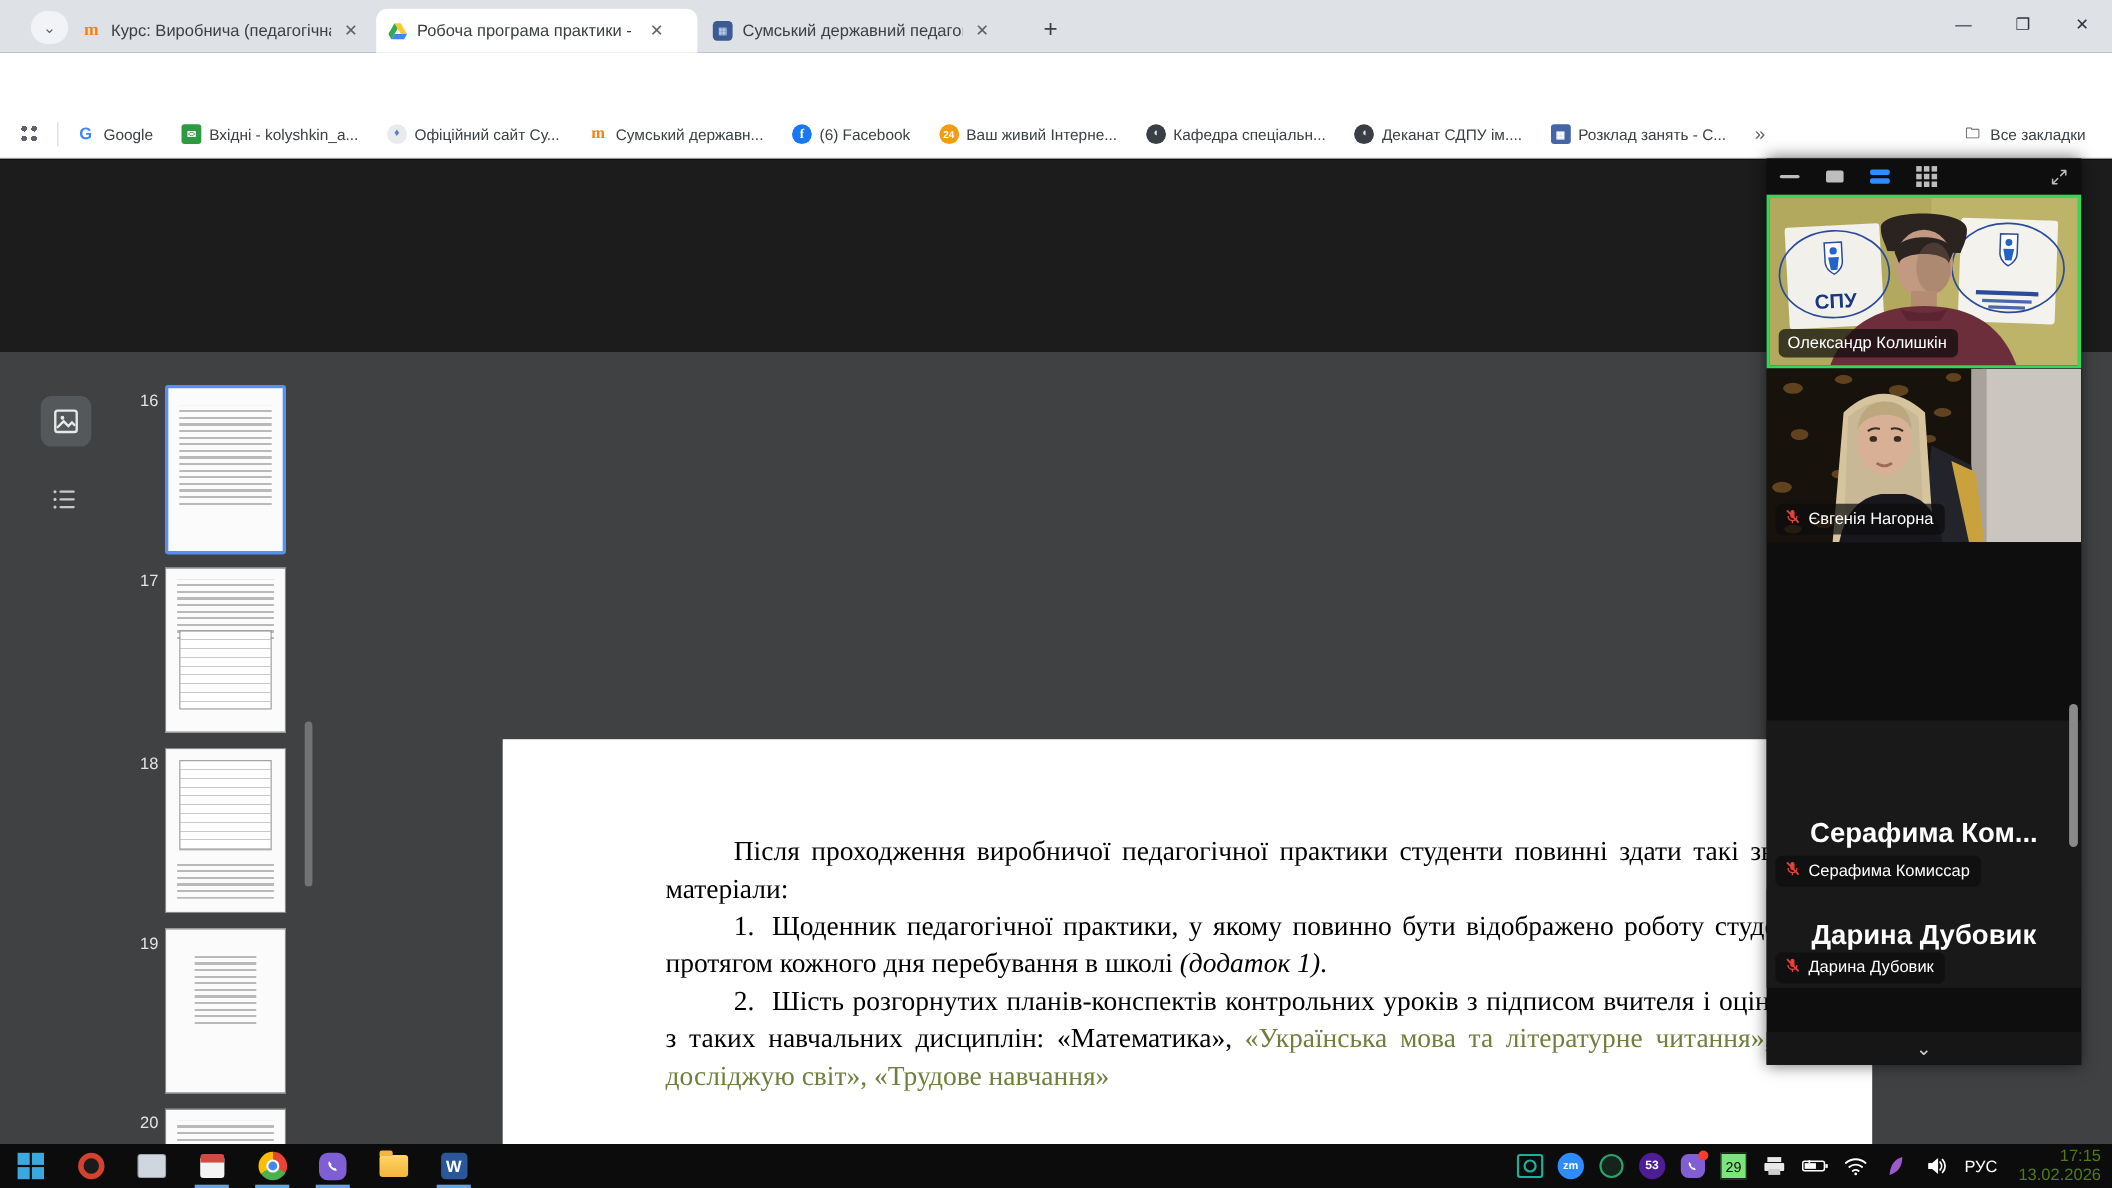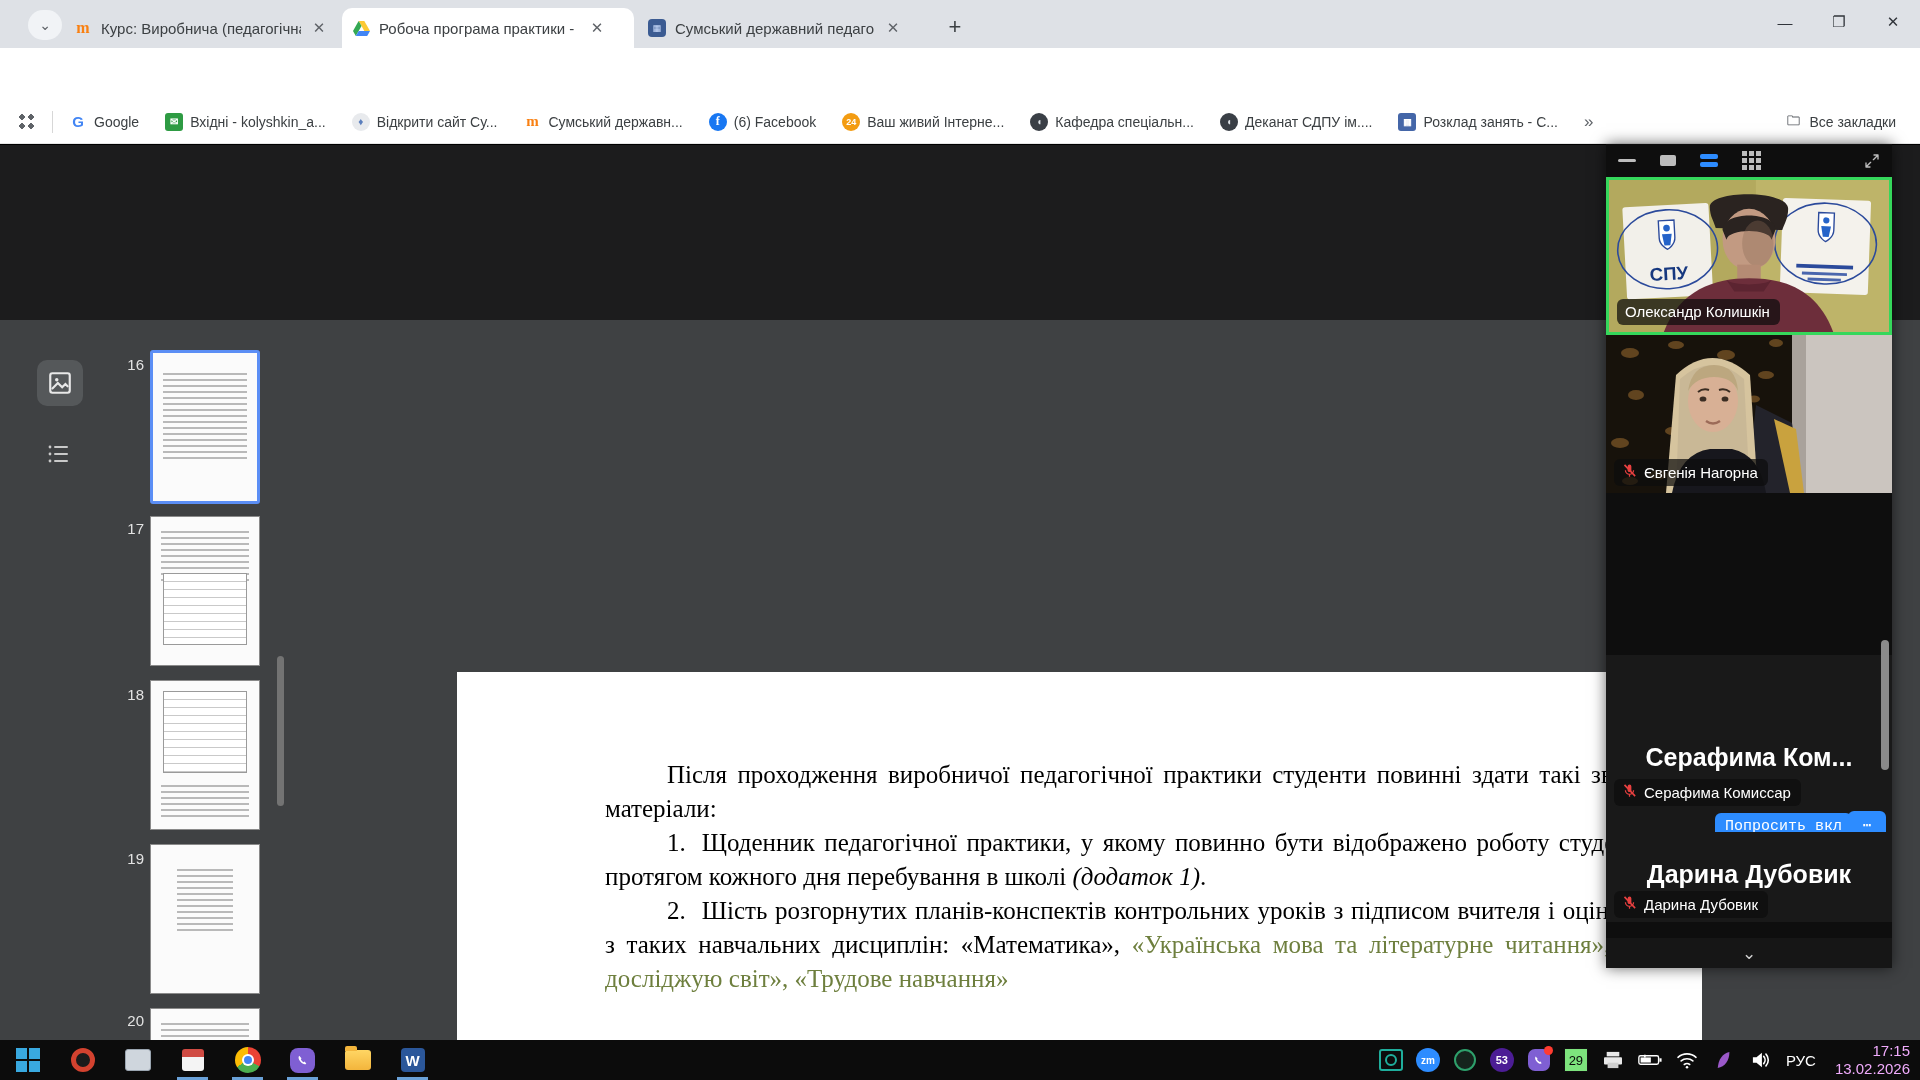--- a/index.html
+++ b/index.html
@@ -91,21 +91,21 @@
   .zpbtn{background:#2d8cff;color:#fff;font-size:15px;border-radius:6px;padding:5px 10px;font-family:Liberation Mono, monospace;}
   #zpchevron{position:absolute;left:0;bottom:0;width:100%;height:30px;background:#161616;
              display:flex;align-items:center;justify-content:center;color:#cfcfcf;font-size:17px;}
   #zpscroll{position:absolute;right:3px;top:496px;width:8px;height:130px;border-radius:4px;background:#8a8a8a;}
   
   #taskbar{left:0;top:1040px;width:1920px;height:40px;background:#0c0c0c;display:flex;align-items:center;}
   .tbslot{width:55px;height:40px;display:flex;align-items:center;justify-content:center;position:relative;}
   .tbslot.open::after{content:"";position:absolute;left:12px;right:12px;bottom:0;height:3px;background:#6aa1d8;}
   .tray{margin-left:auto;display:flex;align-items:center;gap:13px;padding-right:10px;color:#fff;}
   .trayico{width:24px;height:24px;display:flex;align-items:center;justify-content:center;font-size:13px;}
-  .clock{text-align:right;font-size:15px;line-height:18px;color:#f0abfc;margin-left:6px;}
+  .clock{text-align:right;font-size:15px;line-height:18px;color:#4d7c0f;margin-left:6px;}
   .badge{border-radius:50%;color:#fff;display:flex;align-items:center;justify-content:center;font-weight:bold;}
 </style>
 </head>
 <body>
 
 <div id="tabstrip" class="abs">
   <div class="tabsearch abs">⌄</div>
 
   <div class="tab abs" style="left:64px;width:278px;">
     <span class="favicon" style="color:#f98012;font-weight:bold;font-size:16px;font-family:'Liberation Serif',serif;">m</span>
@@ -180,21 +180,21 @@
   <span class="bm">
     <span class="bico" style="color:#4285f4;font-size:15px;">G</span>
     <span>Google</span>
   </span>
   <span class="bm">
     <span class="bico" style="background:#2e9b43;border-radius:3px;color:#fff;font-size:10px;">✉</span>
     <span>Вхідні - kolyshkin_a...</span>
   </span>
   <span class="bm">
     <span class="bico" style="background:#e8eaed;border-radius:50%;color:#5b7fbd;font-size:10px;">♦</span>
-    <span>Відкрити сайт Су...</span>
+    <span>Офіційний сайт Су...</span>
   </span>
   <span class="bm">
     <span class="bico" style="color:#f98012;font-family:'Liberation Serif',serif;font-size:15px;">m</span>
     <span>Сумський державн...</span>
   </span>
   <span class="bm">
     <span class="bico" style="background:#1877f2;border-radius:50%;color:#fff;font-size:12px;font-family:'Liberation Serif',serif;">f</span>
     <span>(6) Facebook</span>
   </span>
   <span class="bm">
@@ -491,21 +491,21 @@
             <path d="M12 18.5V22" stroke="#e84040" stroke-width="2"></path>
             <path d="M4 3l17 18" stroke="#e84040" stroke-width="2.6"></path>
           </svg>
       </span>
       <span>Серафима Комиссар</span>
     </div>
     <div style="position:absolute;right:40px;bottom:8px;" class="zpbtn">Попросить вкл</div>
     <div style="position:absolute;right:6px;bottom:8px;width:18px;text-align:center;" class="zpbtn">⋯</div>
   </div>
 
-  <div class="tile" style="top:688px;height:90px;">
+  <div class="tile" style="top:664px;height:90px;">
     <div class="bigname" style="top:28px;">Дарина Дубовик</div>
     <div class="namepill" style="bottom:4px;">
       <span>
         <svg width="15" height="15" viewBox="0 0 24 24">
             <path d="M12 2.5a3 3 0 0 1 3 3v6a3 3 0 0 1-6 0v-6a3 3 0 0 1 3-3z" fill="#e84040"></path>
             <path d="M5.5 11.5a6.5 6.5 0 0 0 13 0" stroke="#e84040" stroke-width="2" fill="none"></path>
             <path d="M12 18.5V22" stroke="#e84040" stroke-width="2"></path>
             <path d="M4 3l17 18" stroke="#e84040" stroke-width="2.6"></path>
           </svg>
       </span>

